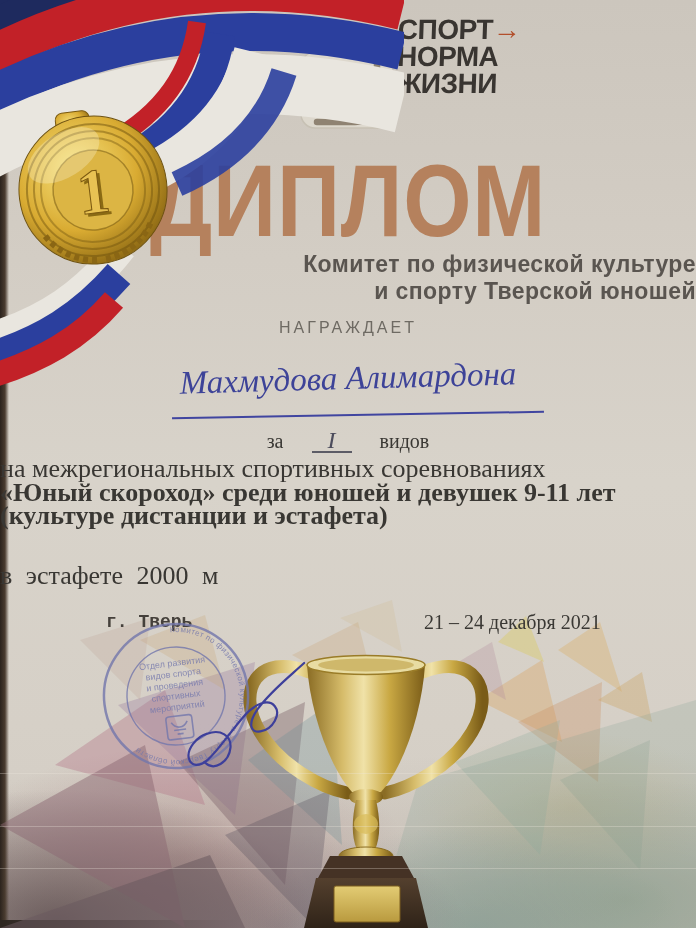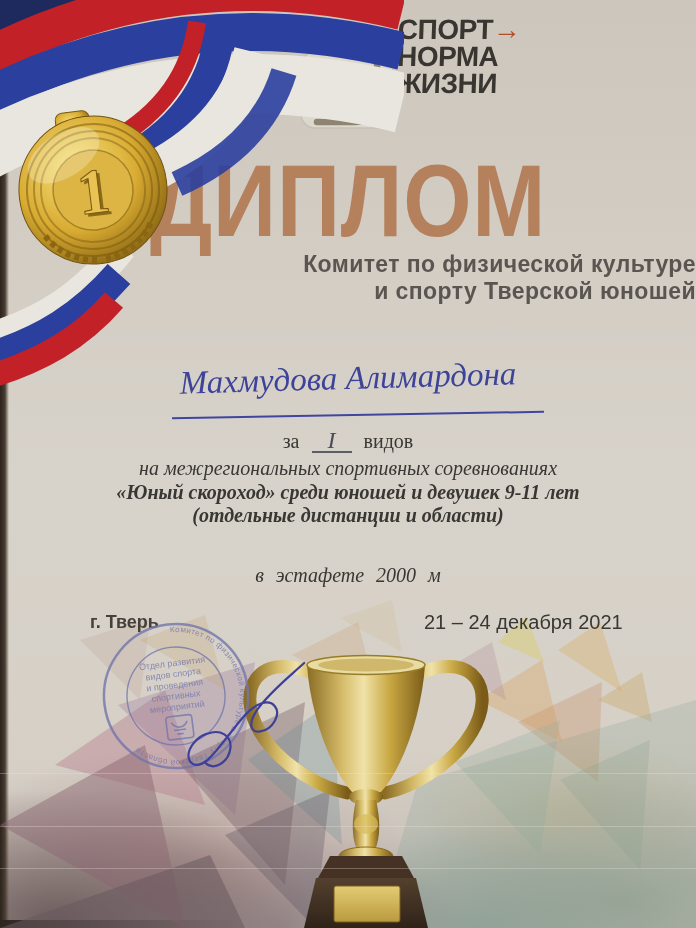--- a/index.html
+++ b/index.html
@@ -40,31 +40,31 @@
   .issuer{position:absolute;left:0;top:251px;width:100%;text-align:right;z-index:6;
     color:#5a5550;font-weight:700;font-size:23px;line-height:27px;letter-spacing:.4px;}
   .awards{position:absolute;left:0;top:319px;width:100%;text-align:center;z-index:6;
     color:#6e6a63;font-size:16px;letter-spacing:3px;}
   .recipient{position:absolute;left:0;top:360px;width:100%;text-align:center;z-index:6;
     font-family:"Liberation Serif",serif;font-style:italic;font-size:33px;
     color:#3d4398;transform:rotate(-1.6deg);}
   .rec-underline{position:absolute;left:172px;top:414px;width:372px;height:0;z-index:6;
     border-top:2px solid #4045a0;transform:rotate(-1deg);}
   .place{position:absolute;left:0;top:429px;width:100%;z-index:6;
-    display:flex;justify-content:center;align-items:flex-end;gap:12px;
+    display:flex;justify-content:center;align-items:flex-end;gap:28px;
     font-family:"Liberation Serif",serif;font-size:20px;color:#3a3834;}
   .place .value{font-style:italic;font-size:24px;line-height:22px;color:#4c4c5c;
     border-bottom:2px solid #5c5c66;padding:0 16px;}
-  .details{position:absolute;left:0;top:457px;width:100%;text-align:center;z-index:6;
-    font-family:"Liberation Serif",serif;font-size:20px;line-height:23.5px;color:#393733;font-style:italic;}
+  .details{position:absolute;left:0;top:457px;width:100%;z-index:6;
+    font-family:"Liberation Serif",serif;font-size:26px;line-height:23.5px;color:#393733;}
   .details .b{font-weight:700;}
   .details .sp{word-spacing:7px;margin-top:36px;}
-  .city{position:absolute;left:90px;top:612px;z-index:7;font-family:Liberation Sans, sans-serif;
+  .city{position:absolute;left:106px;top:612px;z-index:7;font-family:Liberation Mono, monospace;
     font-weight:700;font-size:18px;color:#45403b;}
-  .date{position:absolute;left:424px;top:611px;z-index:7;font-family:Liberation Sans, sans-serif;
+  .date{position:absolute;left:424px;top:611px;z-index:7;font-family:Liberation Serif, serif;
     font-size:20px;color:#3a3834;white-space:nowrap;}
 </style>
 </head>
 <body>
 
 <div class="frame">
 
   <div class="wash"></div>
 
   <svg class="triangles" width="696" height="328" viewBox="0 600 696 328">
@@ -212,34 +212,35 @@
     <div><span>СПОРТ</span><span class="arrow">→</span></div>
     <div>НОРМА</div>
     <div>ЖИЗНИ</div>
   </div>
 
   <div class="title">ДИПЛОМ</div>
   <div class="issuer">
     <div>Комитет по физической культуре</div>
     <div>и спорту Тверской юношей</div>
   </div>
+  <div class="awards">НАГРАЖДАЕТ</div>
 
   <div class="recipient">Махмудова Алимардона</div>
   <div class="rec-underline"></div>
 
   <div class="place">
     <span>за</span>
     <span class="value">I</span>
     <span>видов</span>
   </div>
 
   <div class="details">
     <div>на межрегиональных спортивных соревнованиях</div>
     <div class="b">«Юный скороход» среди юношей и девушек 9-11 лет</div>
-    <div class="b">(отдельные дистанции и области)</div>
+    <div class="b">(культуре дистанции и эстафета)</div>
     <div class="sp">в эстафете 2000 м</div>
   </div>
 
   <div class="city">г. Тверь</div>
   <div class="date">21 – 24 декабря 2021</div>
 
   <div class="crease" style="top:773px"></div>
   <div class="crease" style="top:826px"></div>
   <div class="crease" style="top:868px"></div>
 

